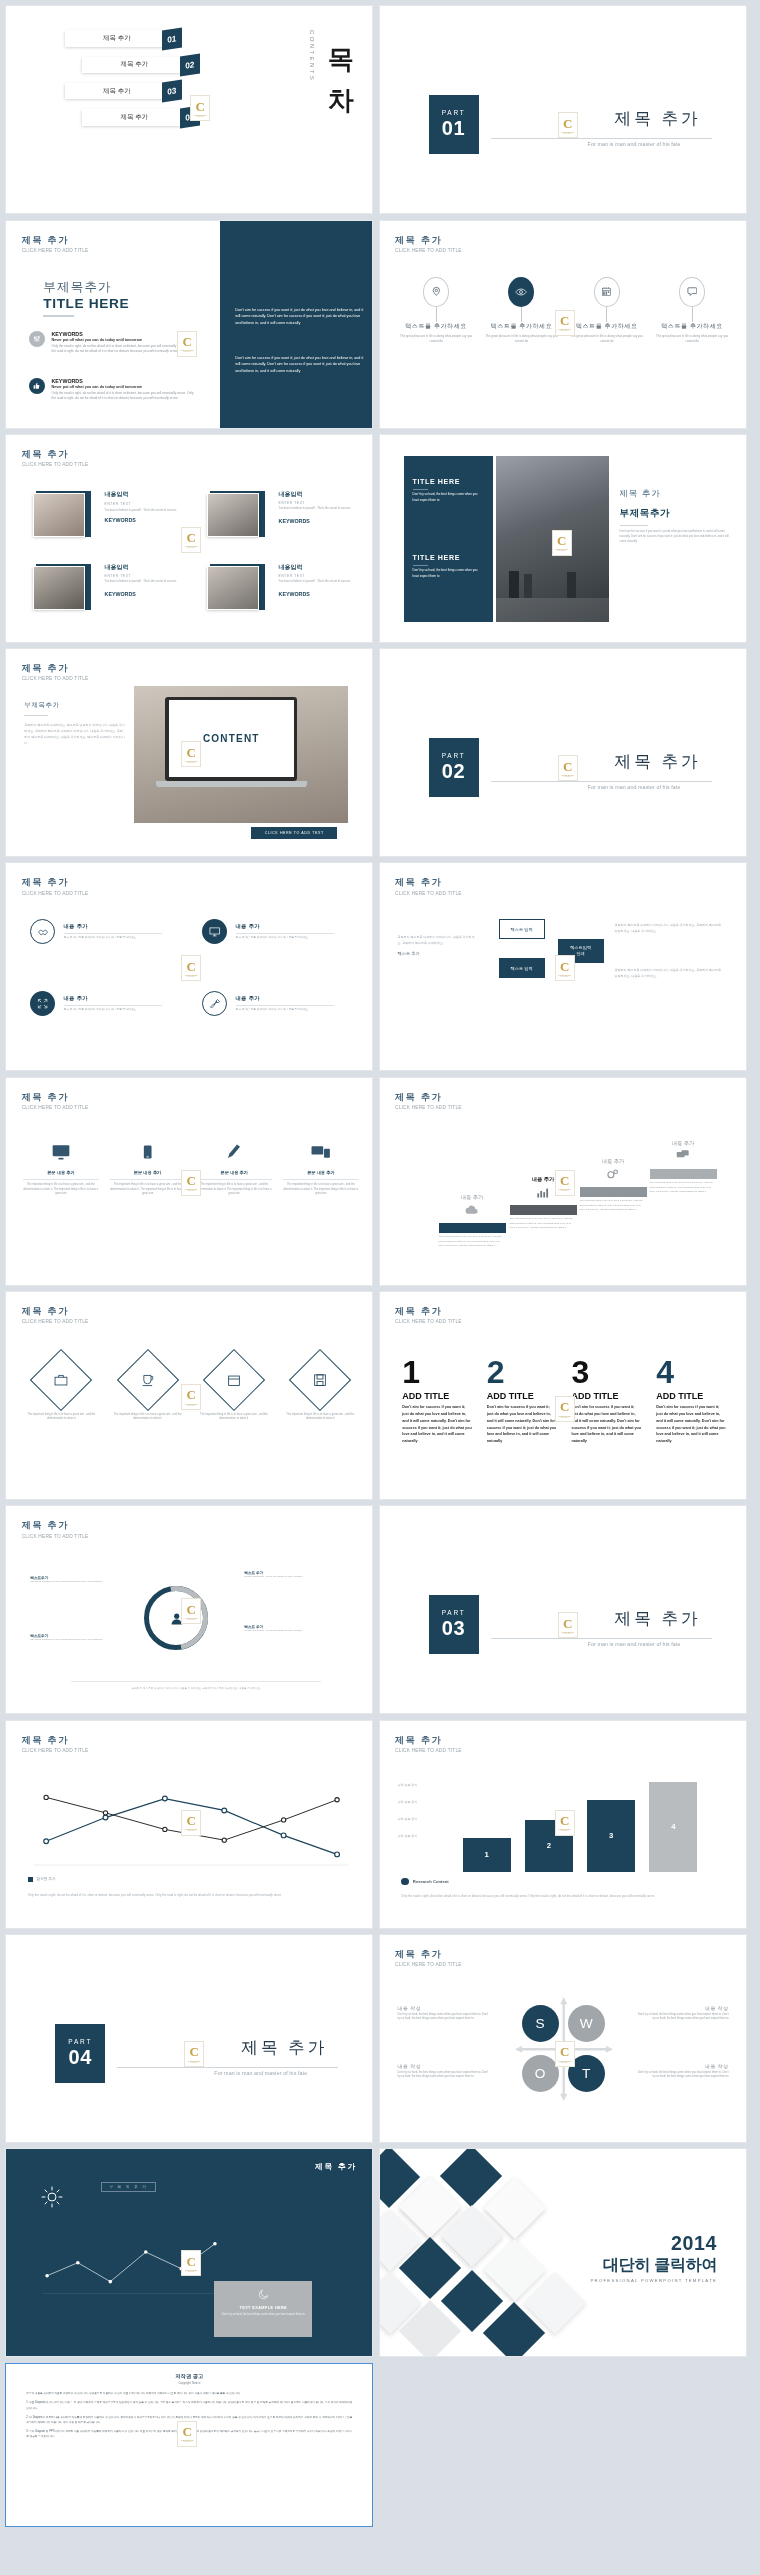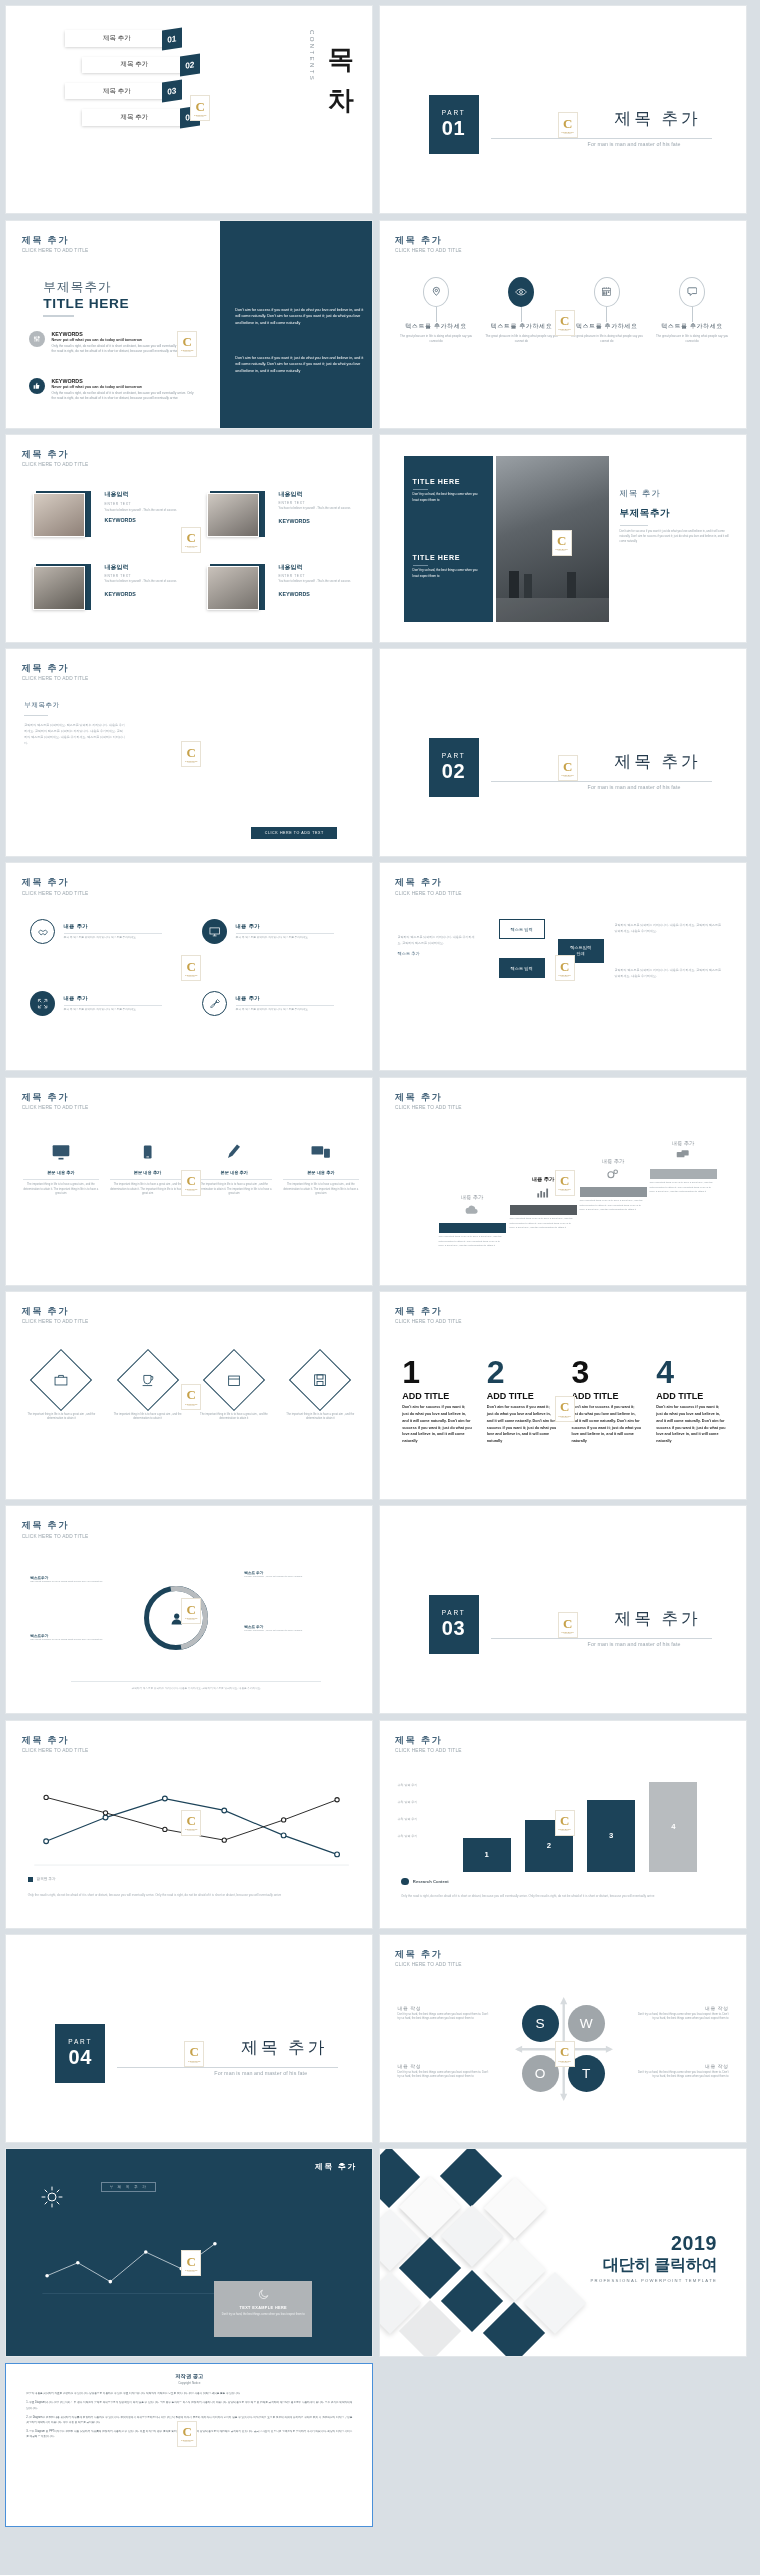--- a/index.html
+++ b/index.html
@@ -357,20 +357,28 @@
   <div class="slide">
     <div class="ttl">
       <div class="k">제목 추가</div>
       <div class="e">CLICK HERE TO ADD TITLE</div>
     </div>
     <div style="position:absolute; left:18px; top:52px; width:101px;">
       <div style="font-size:6.5px; color:#44637a; letter-spacing:0.6px;">부제목추가</div>
       <div style="width:24px;height:0.6px;background:#cfd6db;margin:4.8px 0 6px;"></div>
       <div style="font-size:3px; color:#9aa3ab; line-height:2.0;">클릭하여 텍스트를 입력하세요. 텍스트를 입력하는 자리입니다. 내용을 추가하세요. 클릭하여 텍스트를 입력하는 자리입니다. 내용을 추가하세요. 클릭하여 텍스트를 입력하세요. 내용을 추가하세요. 텍스트를 입력하는 자리입니다.</div>
     </div>
+    <div style="position:absolute; left:128px; top:37px; width:214px; height:137px; background:linear-gradient(170deg,#cfc7bd,#8d837a);">
+      <div style="position:absolute; left:31px; top:10.7px; width:132px; height:84px; background:#2b2b2b; border-radius:3px; padding:3.6px;">
+        <div style="width:100%;height:100%;background:#fff;display:flex;align-items:center;justify-content:center;">
+          <span style="font-size:10px; font-weight:bold; color:#1c4359; letter-spacing:1.2px;">CONTENT</span>
+        </div>
+      </div>
+      <div style="position:absolute; left:21.4px; top:95px; width:151px; height:6px; background:#bfc3c6; border-radius:0 0 3.6px 3.6px;"></div>
+    </div>
     <div style="position:absolute; left:245px; top:178px; width:86px; height:12px; background:#1c4359; display:flex; align-items:center; justify-content:center;">
       <span style="font-size:3.6px; color:#fff; letter-spacing:0.6px;">CLICK HERE TO ADD TEXT</span>
     </div>
     <div class="wm" style="left:175px; top:92px; transform:none">
       <div class="c">C</div>
       <div class="s1">CONTENTS</div>
       <div class="s2">PowerPoint</div>
     </div>
   </div>
 
@@ -936,21 +944,21 @@
       <div class="dia" style="left:28.5px; top:97px; width:44px; height:44px; background:#1c4359;"></div>
       <div class="dia" style="left:-12px; top:69px; width:44px; height:44px; background:#f4f5f6; box-shadow:1.2px 1.8px 4.8px rgba(0,0,0,.14);"></div>
       <div class="dia" style="left:113px; top:99px; width:44px; height:44px; background:#f7f8f8; box-shadow:1.2px 1.8px 4.8px rgba(0,0,0,.14);"></div>
       <div class="dia" style="left:70px; top:130px; width:44px; height:44px; background:#1c4359;"></div>
       <div class="dia" style="left:-12px; top:132px; width:44px; height:44px; background:#f2f3f4; box-shadow:1.2px 1.8px 4.8px rgba(0,0,0,.14);"></div>
       <div class="dia" style="left:28.5px; top:160px; width:44px; height:44px; background:#e9eaeb;"></div>
       <div class="dia" style="left:112px; top:162px; width:44px; height:44px; background:#1c4359;"></div>
       <div class="dia" style="left:153px; top:132px; width:44px; height:44px; background:#f4f5f6; box-shadow:1.2px 1.8px 4.8px rgba(0,0,0,.12);"></div>
     </div>
     <div style="position:absolute; right:28.5px; top:83px; text-align:right;">
-      <div class="ty-year">2019</div>
+      <div class="ty-year">2014</div>
       <div class="ty-main">대단히 클릭하여</div>
       <div class="ty-sub">PROFESSIONAL POWERPOINT TEMPLATE</div>
     </div>
   </div>
 
 </div>
 
 <div class="docslide">
   <div class="doc-h">저작권 공고</div>
   <div class="doc-hs">Copyright Notice</div>

